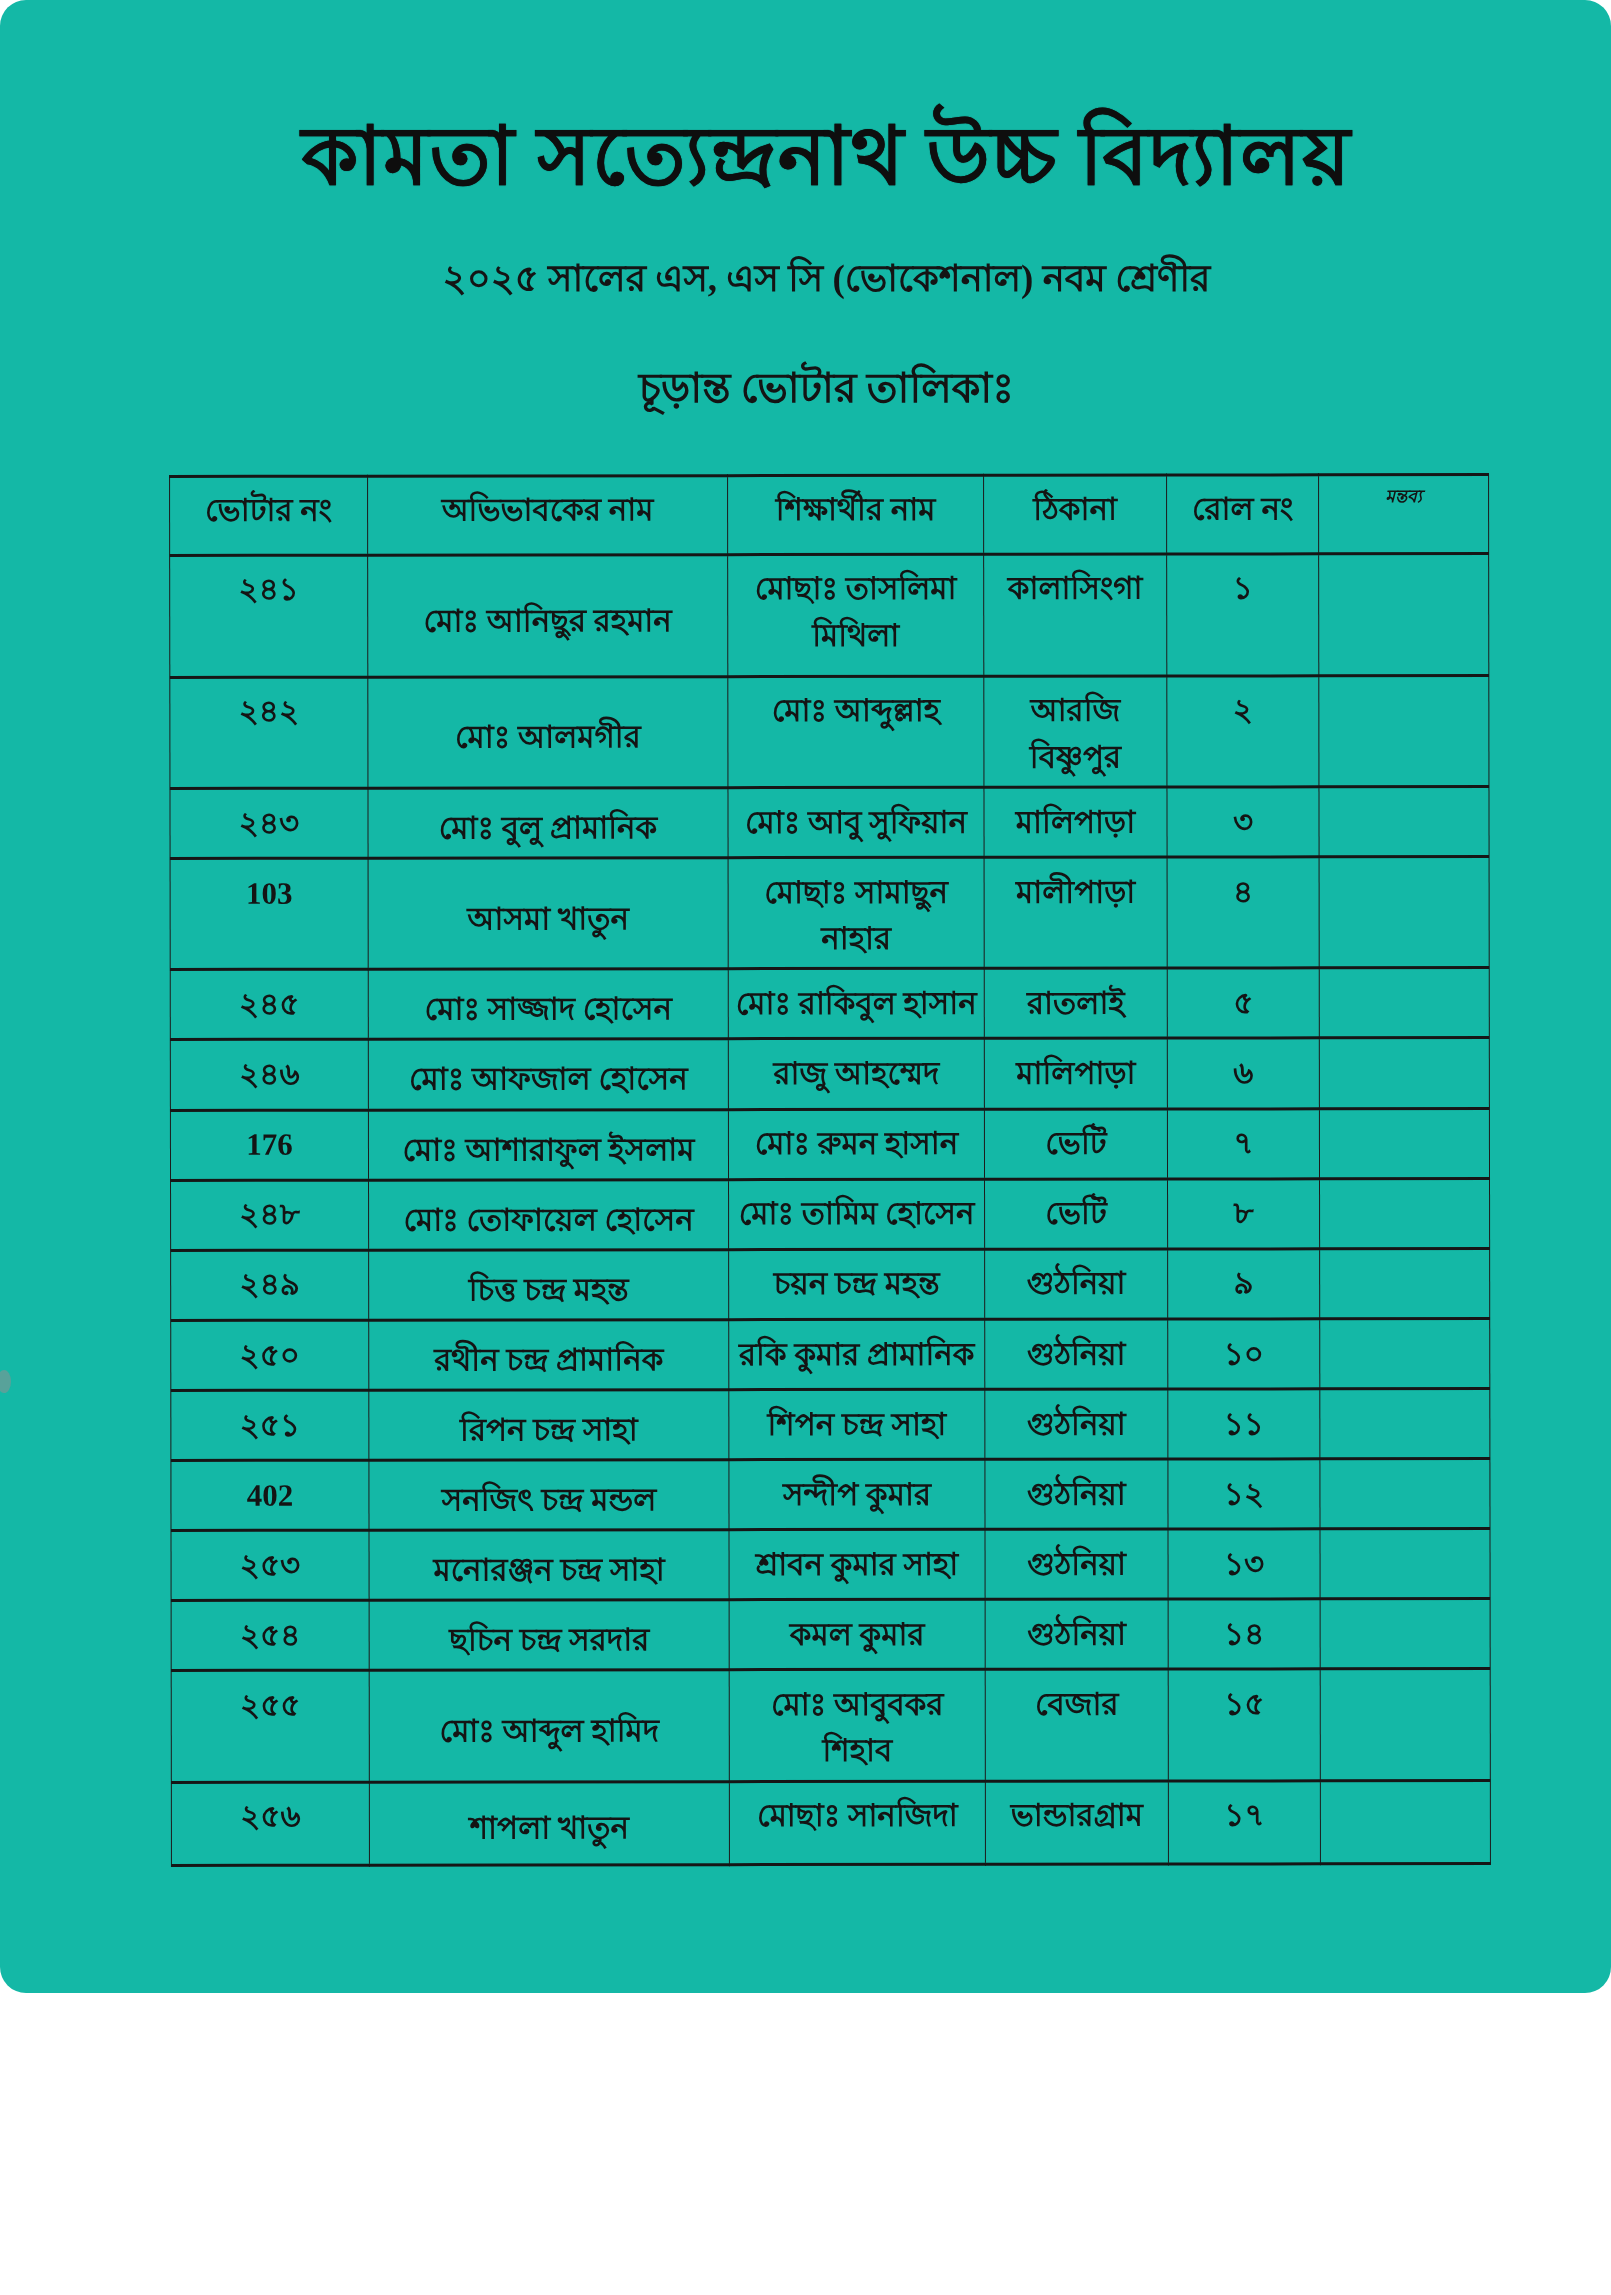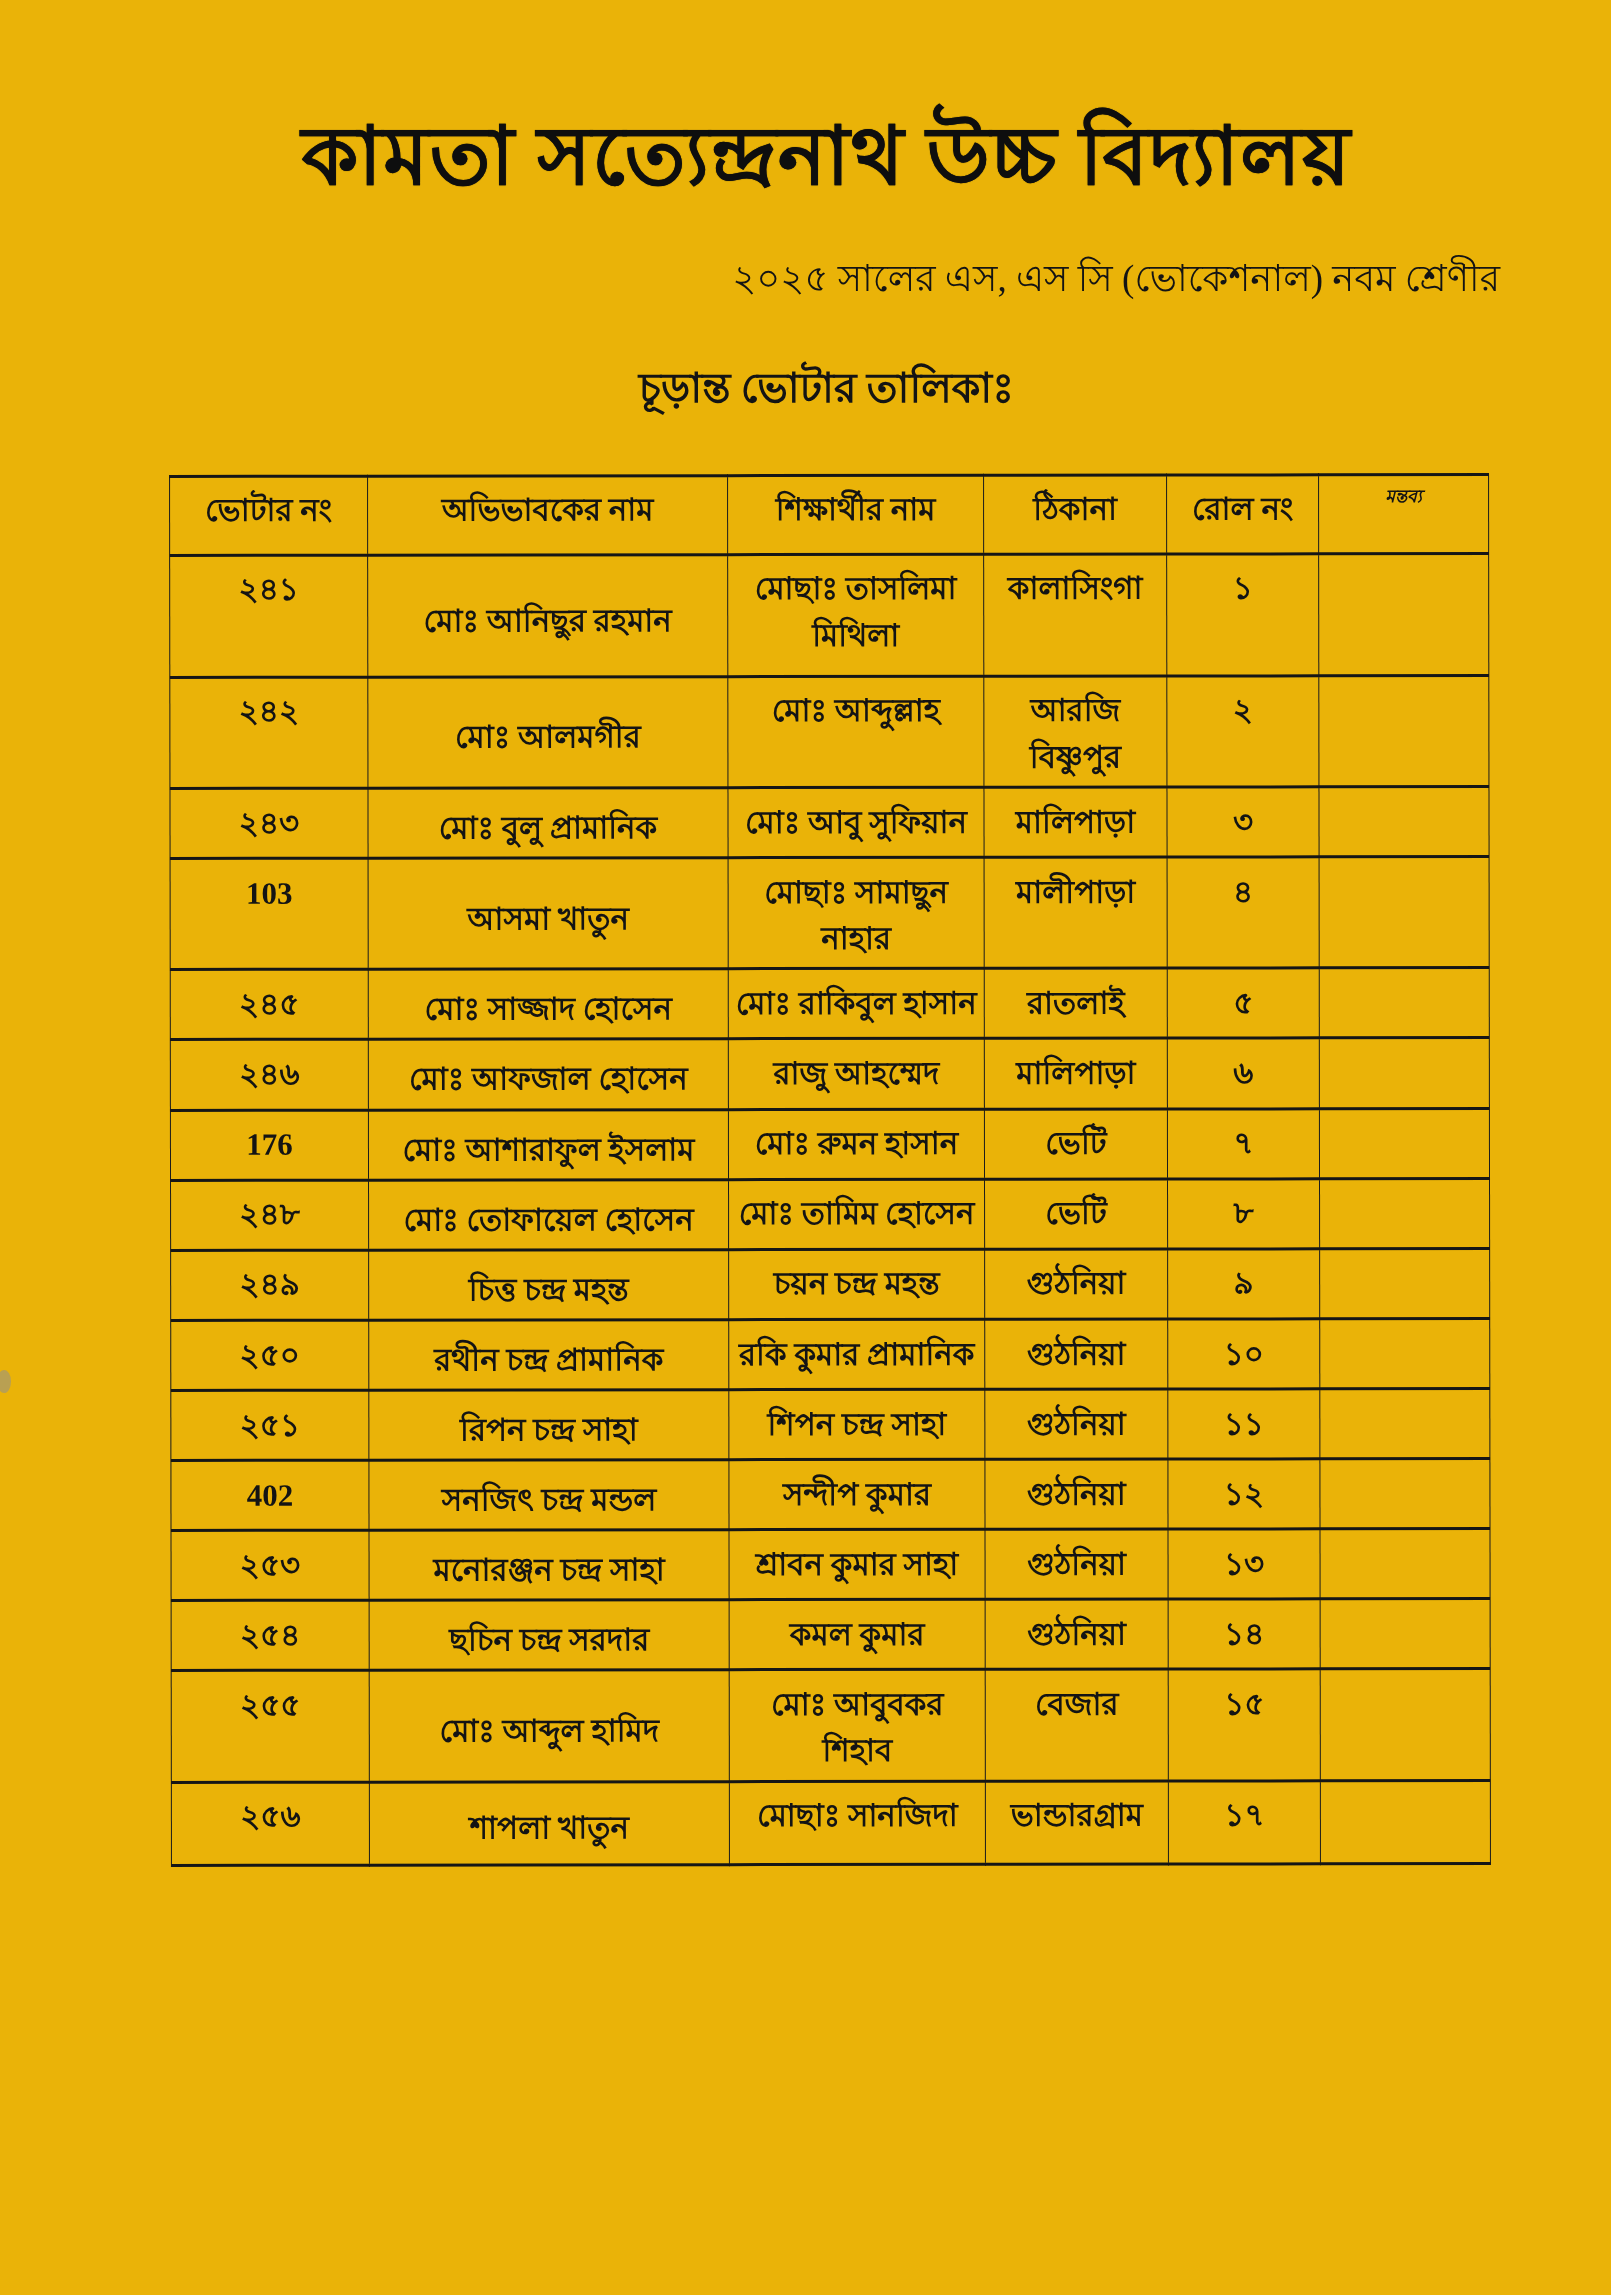--- a/index.html
+++ b/index.html
@@ -1,23 +1,24 @@
 <!DOCTYPE html>
 <html lang="bn" style="font-size:12.2px"><head>
 <meta charset="utf-8">
 <style>
   html, body { margin: 0; padding: 0; background: #ffffff; }
   .page {
     position: relative;
     width: 1611px;
-    height: 2295px;
-    background: #eab308;
+    height: 1993px;
+    background: #14b8a6;
     font-family: "Liberation Serif", serif;
     color: #141414;
     overflow: hidden;
+    border-radius: 26px;
   }
   .content {
     position: absolute;
     left: 153px;
     top: 0;
     width: 1347px;
     text-align: center;
   }
   .school-name {
     margin-top: 113px;
@@ -30,22 +31,21 @@
   }
   .addr-line {
     margin-top: 60px;
     font-size: 36px;
     font-weight: bold;
     letter-spacing: 0.8px;
   }
   .session-line {
     margin-top: 47px;
     font-size: 37px;
-    font-weight: normal;
-    text-align: right;
+    font-weight: bold;
   }
   .list-title {
     margin-top: 44px;
     font-size: 41px;
     font-weight: bold;
   }
   table.voter-table {
     margin-top: 49px;
     margin-left: 17px;
     width: 1318px;

